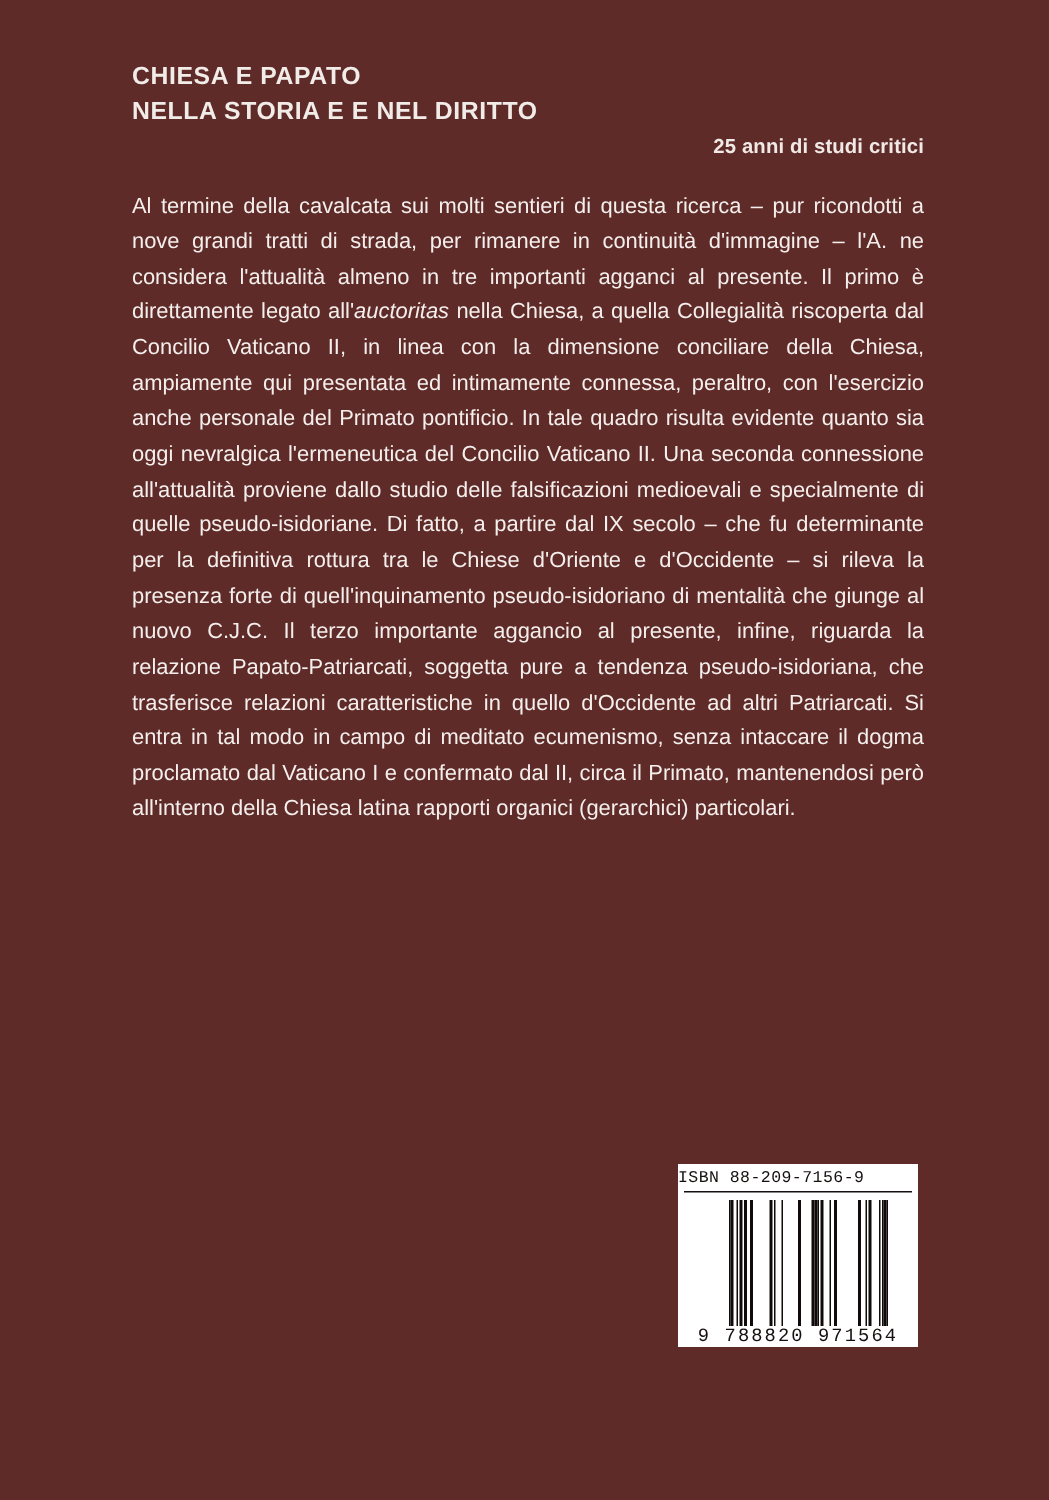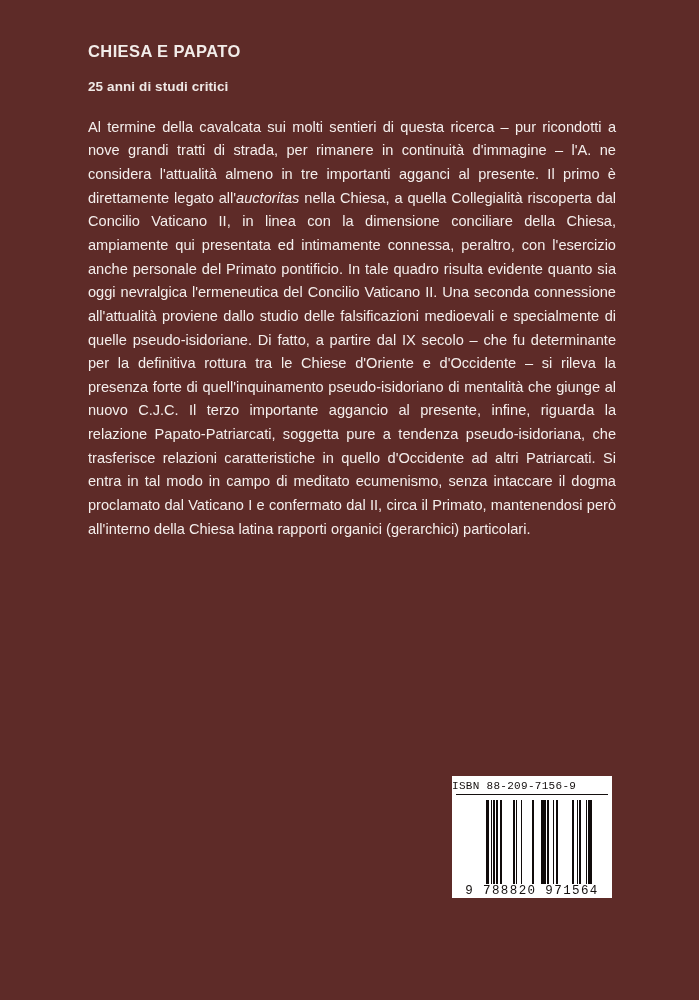--- a/index.html
+++ b/index.html
@@ -35,21 +35,22 @@
     font-weight: bold;
     font-size: 16.5px;
     letter-spacing: 0.4px;
     line-height: 1.38;
   }
   .subtitle-line {
     color: #f0e9e6;
     font-weight: bold;
     font-size: 13.5px;
     letter-spacing: 0.1px;
-    margin-top: 16px;
+    margin-top: 4px;
+    text-align: right;
   }
   .blurb {
     color: #f4eeec;
     font-size: 14.6px;
     line-height: 1.62;
     text-align: justify;
     text-justify: inter-word;
     hyphens: none;
   }
   .blurb em {
@@ -111,20 +112,21 @@
   }
 </style>
 </head>
 <body>
 
 <div class="cover">
 
   <div class="content">
     <div class="title-block">
       <div class="title-line">CHIESA E PAPATO</div>
+      <div class="title-line">NELLA STORIA E E NEL DIRITTO</div>
       <div class="subtitle-line">25 anni di studi critici</div>
     </div>
 
     <div class="blurb"><span>Al termine della cavalcata sui molti sentieri di questa ricerca – pur ricondotti a nove grandi tratti di strada, per rimanere in continuità d'immagine – l'A. ne considera l'attualità almeno in tre importanti agganci al presente. Il primo è direttamente legato all'</span><em>auctoritas</em><span> nella Chiesa, a quella Collegialità riscoperta dal Concilio Vaticano II, in linea con la dimensione conciliare della Chiesa, ampiamente qui presentata ed intimamente connessa, peraltro, con l'esercizio anche personale del Primato pontificio. In tale quadro risulta evidente quanto sia oggi nevralgica l'ermeneutica del Concilio Vaticano II. Una seconda connessione all'attualità proviene dallo studio delle falsificazioni medioevali e specialmente di quelle pseudo-isidoriane. Di fatto, a partire dal IX secolo – che fu determinante per la definitiva rottura tra le Chiese d'Oriente e d'Occidente – si rileva la presenza forte di quell'inquinamento pseudo-isidoriano di mentalità che giunge al nuovo C.J.C. Il terzo importante aggancio al presente, infine, riguarda la relazione Papato-Patriarcati, soggetta pure a tendenza pseudo-isidoriana, che trasferisce relazioni caratteristiche in quello d'Occidente ad altri Patriarcati. Si entra in tal modo in campo di meditato ecumenismo, senza intaccare il dogma proclamato dal Vaticano I e confermato dal II, circa il Primato, mantenendosi però all'interno della Chiesa latina rapporti organici (gerarchici) particolari.</span></div>
   </div>
 
   <div class="barcode-box">
     <div class="isbn-text">ISBN 88-209-7156-9</div>
     <div class="isbn-rule"></div>
     <div class="bars-wrap">

